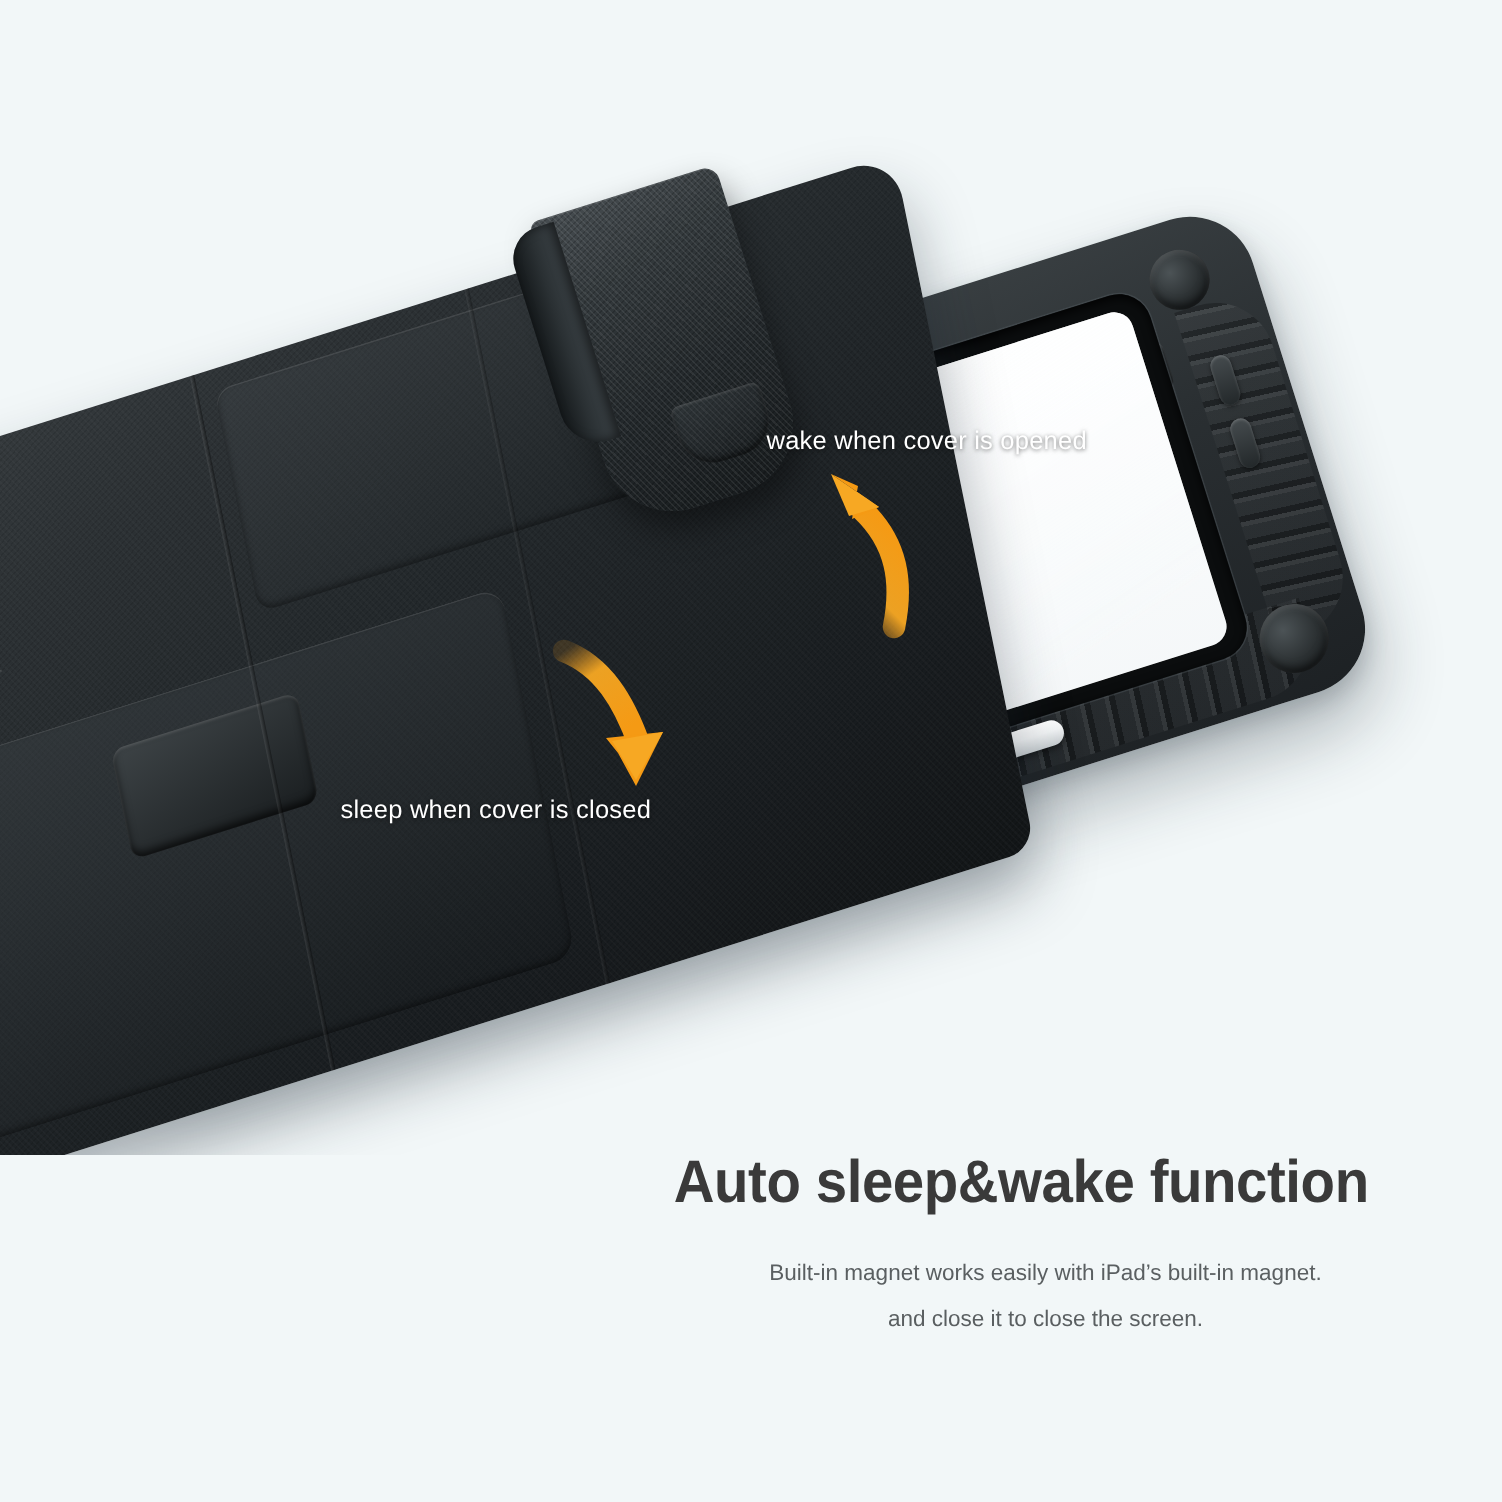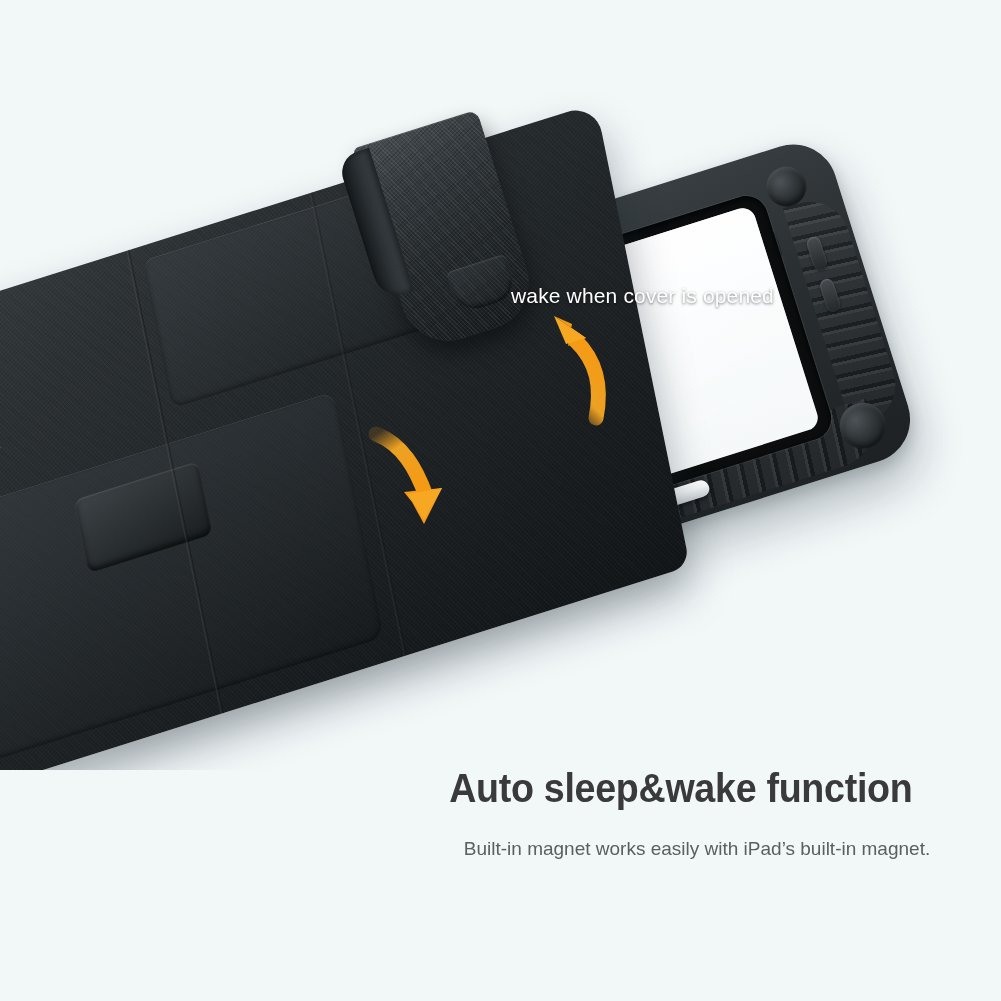--- a/index.html
+++ b/index.html
@@ -381,21 +381,21 @@
 
   
   .arrow-svg { position: absolute; overflow: visible; }
   #arrow-wake { left: 528px; top: 300px; }
   #arrow-sleep { left: 368px; top: 428px; }
 
   
   .callout {
     position: absolute;
     color: #ffffff;
-    font-size: 21px;
+    font-size: 17px;
     font-weight: 400;
     letter-spacing: 0.15px;
     white-space: nowrap;
     text-shadow: 0 1px 3px rgba(0,0,0,0.55);
   }
   #label-wake  { left: 511px; top: 284px; }
   #label-sleep { left: 227px; top: 530px; }
 
   
   #copy-block {
@@ -410,21 +410,21 @@
     font-weight: 700;
     color: #3a3a3a;
     letter-spacing: -0.3px;
     line-height: 1.12;
     transform: scaleX(0.94);
     transform-origin: left center;
     white-space: nowrap;
   }
   #body-copy {
     margin-top: 22px;
-    font-size: 19px;
+    font-size: 15px;
     line-height: 31px;
     color: #5a5f61;
     font-weight: 400;
   }
   #body-copy div { white-space: nowrap; }
 </style>
 </head>
 <body>
 
 <div id="stage">
@@ -503,22 +503,24 @@
           <stop offset="35%" stop-color="#F7A823" stop-opacity="0.95"></stop>
           <stop offset="100%" stop-color="#F59A14"></stop>
         </linearGradient>
       </defs>
       <path d="M8,6 C34,16 48,40 58,68" stroke="url(#gs)" stroke-width="15" fill="none" stroke-linecap="round"></path>
       <path d="M36,64 L74,60 L56,96 L44,74 Z" fill="#F59A14"></path>
       <path d="M40,66 L74,60 L56,92 Z" fill="#F7A823"></path>
     </svg>
 
     <div class="callout" id="label-wake">wake when cover is opened</div>
+    <div class="callout" id="label-sleep">sleep when cover is closed</div>
   </div>
 
   <div id="copy-block">
     <div id="headline">Auto sleep&amp;wake function</div>
     <div id="body-copy">
       <div>Built-in magnet works easily with iPad’s built-in magnet.</div>
+      <div>and close it to close the screen.</div>
     </div>
   </div>
 
 </div>
 
 </body></html>

